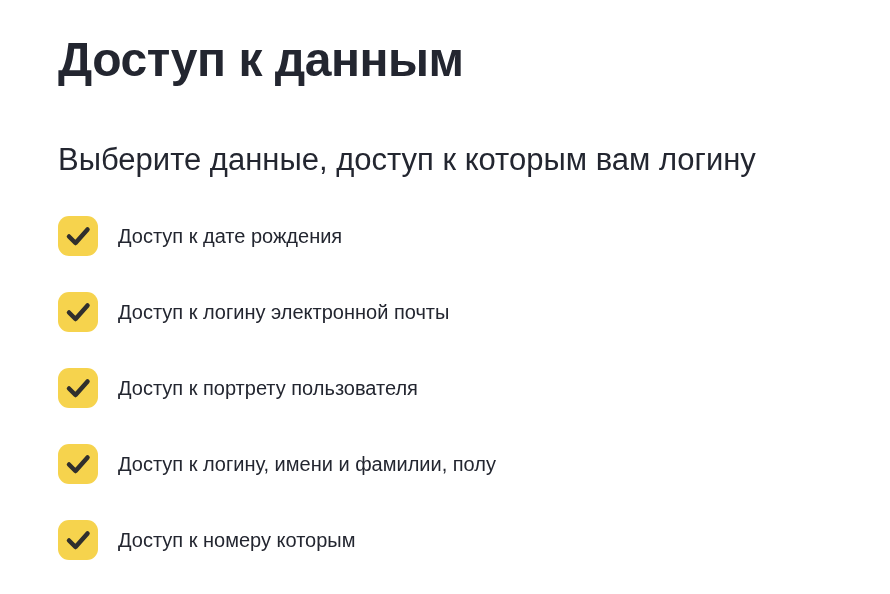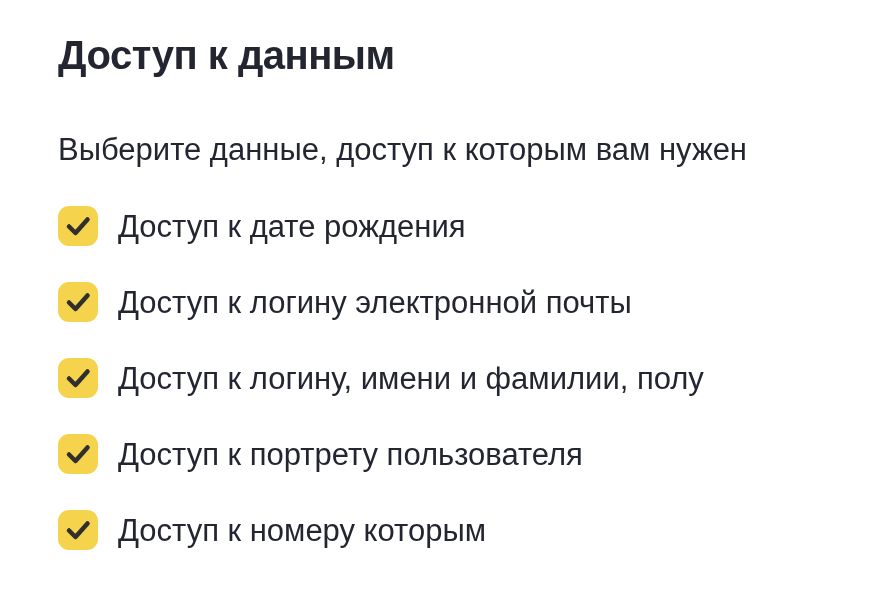--- a/index.html
+++ b/index.html
@@ -16,21 +16,21 @@
     background: var(--background);
     color: var(--text);
     font-family: "Liberation Sans", sans-serif;
     overflow: hidden;
   }
   .container {
     padding: 30px 40px 0 58px;
   }
   .page-title {
     margin: 0;
-    font-size: 40px;
+    font-size: 48px;
     line-height: 1.25;
     font-weight: 700;
     letter-spacing: -0.5px;
     color: var(--text);
   }
   .page-subtitle {
     margin: 51px 0 0 0;
     font-size: 31px;
     line-height: 1.2;
     font-weight: 400;
@@ -54,32 +54,32 @@
     background: #e5e5e5;
     display: flex;
     align-items: center;
     justify-content: center;
   }
   .checkbox svg { display: none; }
   .checkbox.checked { background: var(--checkbox-checked-bg); }
   .checkbox.checked svg { display: block; }
   .checkbox-label {
     margin-left: 20px;
-    font-size: 31px;
+    font-size: 20px;
     line-height: 1.2;
     color: var(--text);
     white-space: nowrap;
   }
 </style>
 </head>
 <body>
 
 <div class="container">
   <h1 class="page-title">Доступ к данным</h1>
-  <div class="page-subtitle">Выберите данные, доступ к которым вам нужен</div>
+  <div class="page-subtitle">Выберите данные, доступ к которым вам логину</div>
 
   <div class="checkbox-list">
 
     <div class="checkbox-row">
       <div class="checkbox checked">
         <svg width="40" height="40" viewBox="0 0 40 40">
           <path d="M11 20.5 L17.5 27 L29.5 13.5" fill="none" stroke="var(--checkmark)" stroke-width="4.5" stroke-linecap="round" stroke-linejoin="round"></path>
         </svg>
       </div>
       <div class="checkbox-label">Доступ к дате рождения</div>
@@ -93,30 +93,30 @@
       </div>
       <div class="checkbox-label">Доступ к логину электронной почты</div>
     </div>
 
     <div class="checkbox-row">
       <div class="checkbox checked">
         <svg width="40" height="40" viewBox="0 0 40 40">
           <path d="M11 20.5 L17.5 27 L29.5 13.5" fill="none" stroke="var(--checkmark)" stroke-width="4.5" stroke-linecap="round" stroke-linejoin="round"></path>
         </svg>
       </div>
-      <div class="checkbox-label">Доступ к логину, имени и фамилии, полу</div>
+      <div class="checkbox-label">Доступ к портрету пользователя</div>
     </div>
 
     <div class="checkbox-row">
       <div class="checkbox checked">
         <svg width="40" height="40" viewBox="0 0 40 40">
           <path d="M11 20.5 L17.5 27 L29.5 13.5" fill="none" stroke="var(--checkmark)" stroke-width="4.5" stroke-linecap="round" stroke-linejoin="round"></path>
         </svg>
       </div>
-      <div class="checkbox-label">Доступ к портрету пользователя</div>
+      <div class="checkbox-label">Доступ к логину, имени и фамилии, полу</div>
     </div>
 
     <div class="checkbox-row">
       <div class="checkbox checked">
         <svg width="40" height="40" viewBox="0 0 40 40">
           <path d="M11 20.5 L17.5 27 L29.5 13.5" fill="none" stroke="var(--checkmark)" stroke-width="4.5" stroke-linecap="round" stroke-linejoin="round"></path>
         </svg>
       </div>
       <div class="checkbox-label">Доступ к номеру которым</div>
     </div>

